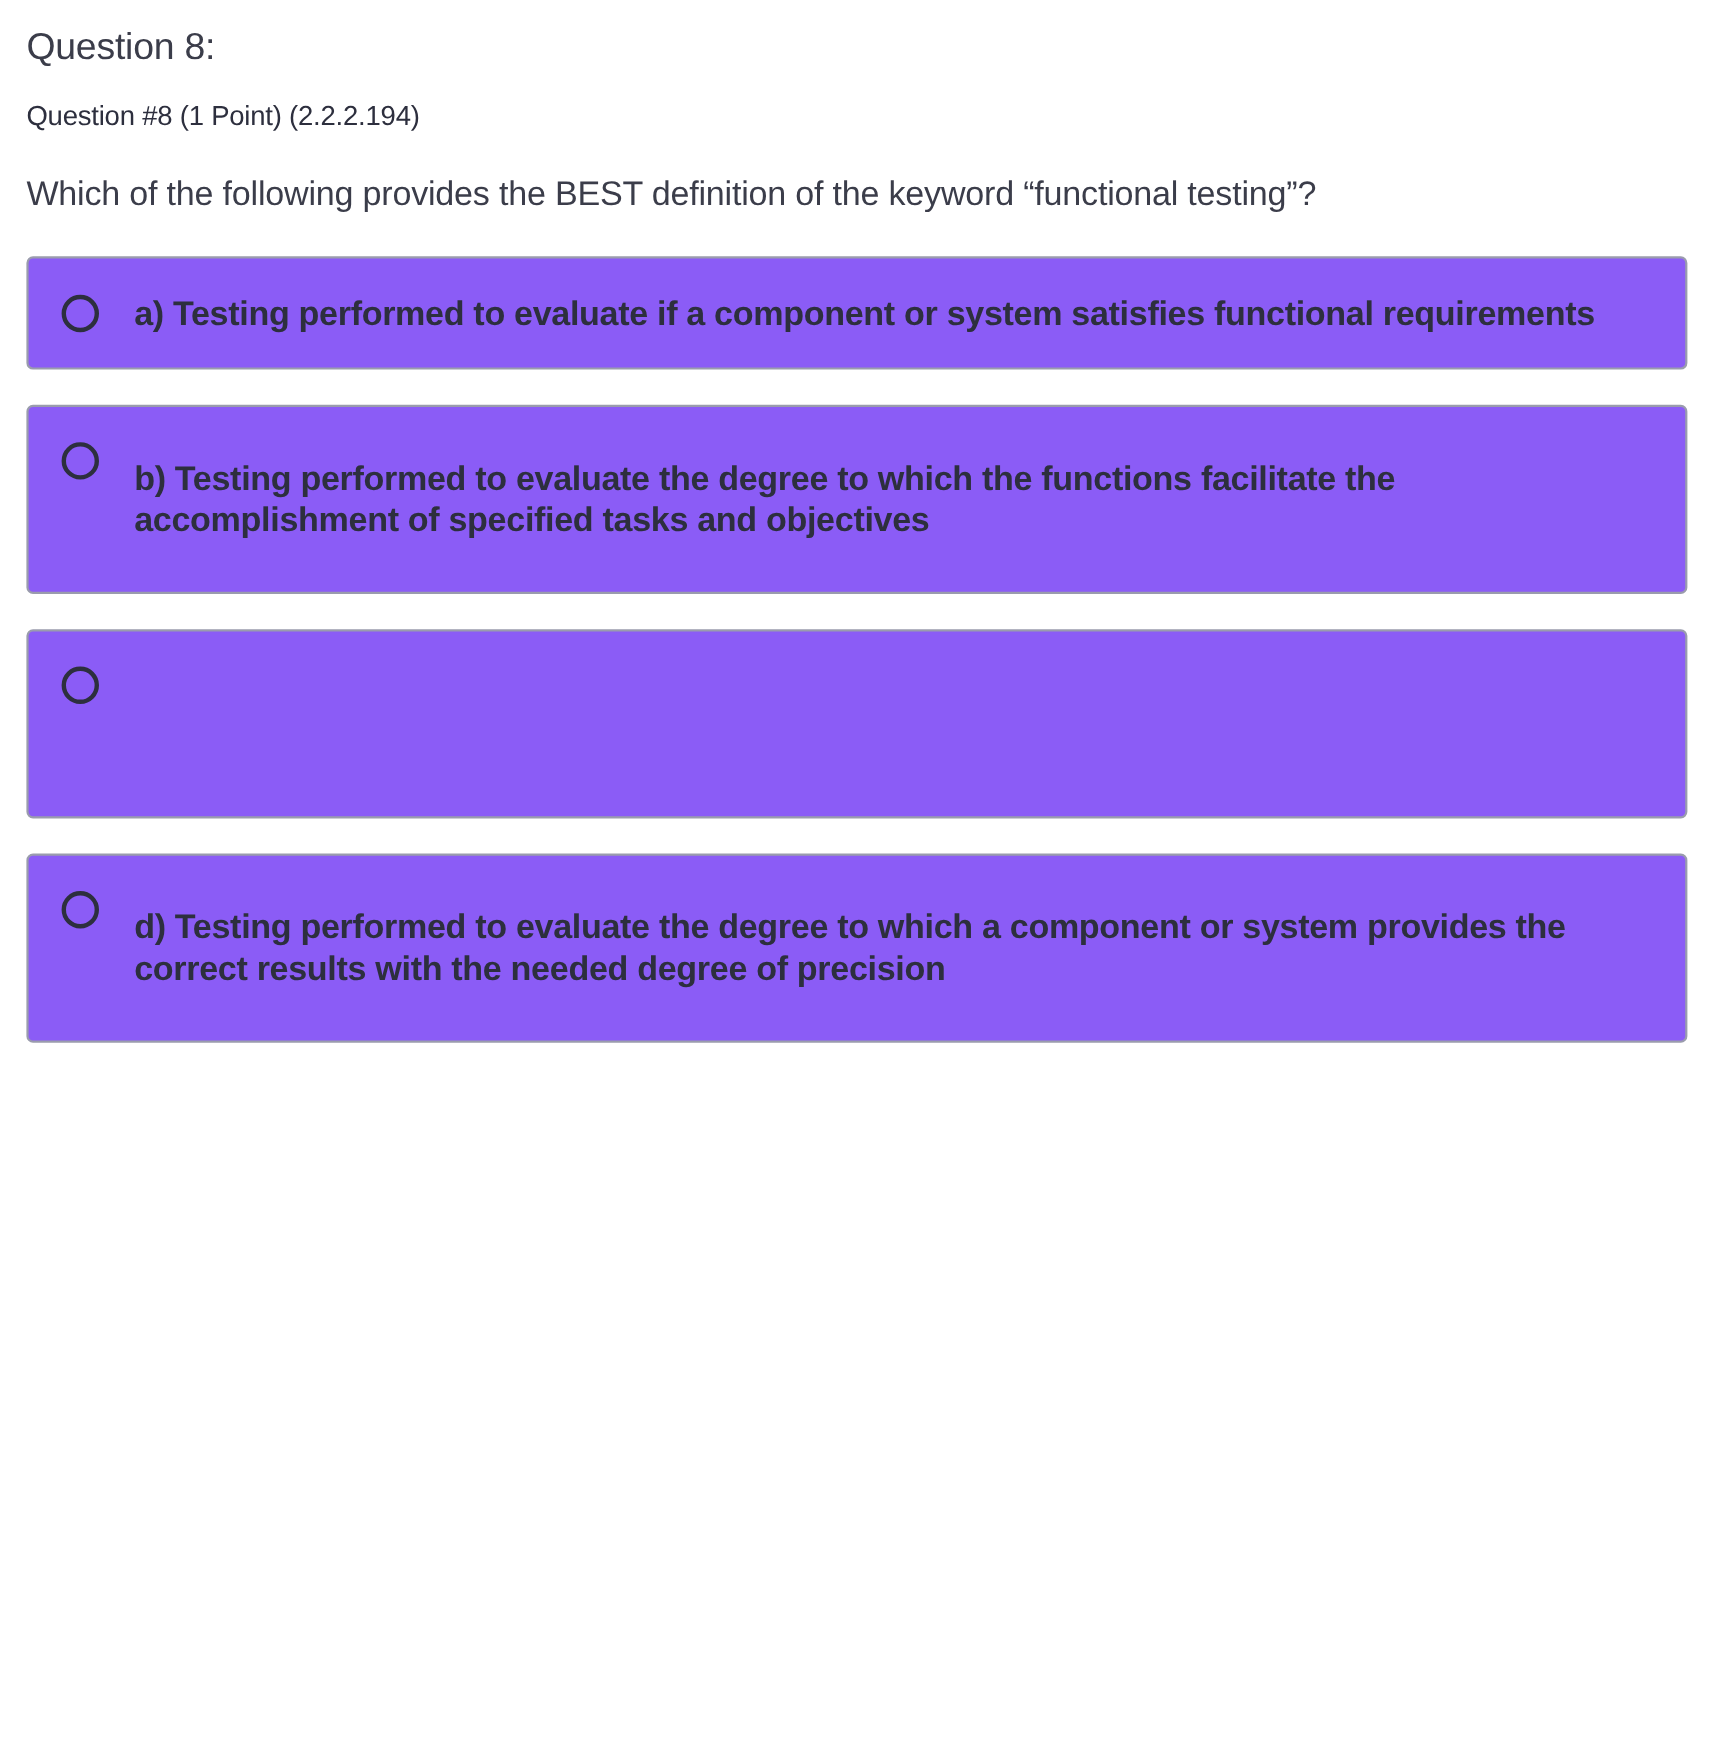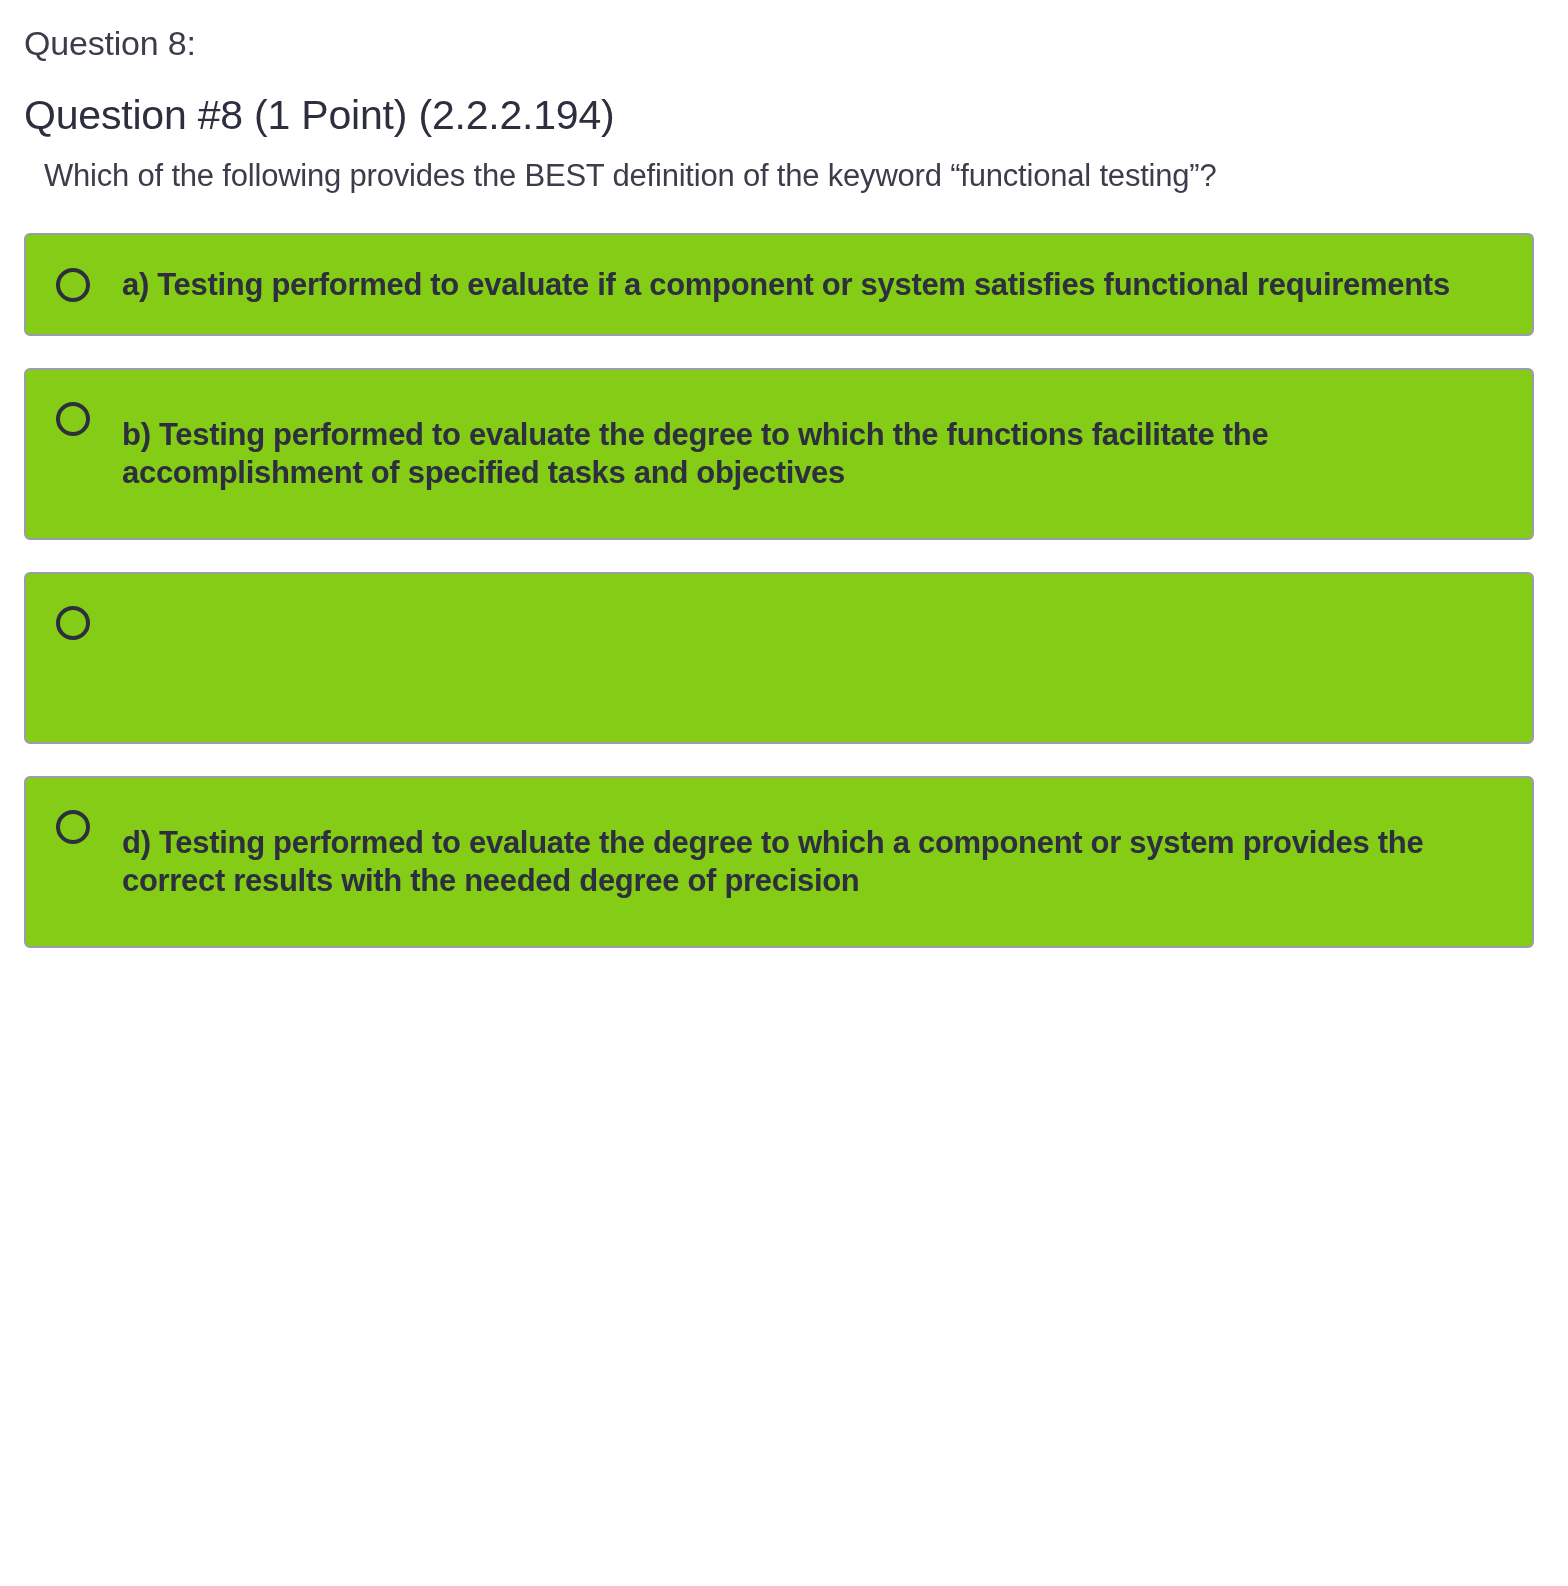--- a/index.html
+++ b/index.html
@@ -7,33 +7,33 @@
       width: 1568px; height: 1586px; overflow: hidden;
       font-family: "Liberation Sans", "DejaVu Sans", sans-serif;
       color: #2d2f3e;
     }
     .page { padding: 0 34px 0 24px; }
     .q-label {
       font-size: 34px; font-weight: 300; color: #3b3d4a;
       position: absolute; left: 24px; top: 24px; letter-spacing: -0.2px;
     }
     .q-title {
-      font-size: 41px; font-weight: 400; color: #2d2f3e;
+      font-size: 25px; font-weight: 400; color: #2d2f3e;
       position: absolute; left: 24px; top: 92px; letter-spacing: -0.2px;
     }
     .q-text {
       font-size: 31px; font-weight: 300; color: #3b3d4a;
-      position: absolute; left: 24px; top: 158px; letter-spacing: -0.2px; margin-left: 20px;
+      position: absolute; left: 24px; top: 158px; letter-spacing: -0.2px;
     }
     .options { position: absolute; left: 24px; top: 233px; width: 1510px; }
     .option {
       box-sizing: border-box;
       border: 2px solid #9a9cad;
       border-radius: 6px;
-      background: #84cc16;
+      background: #8b5cf6;
       display: flex; align-items: center;
       padding: 30px 20px 30px 30px;
       margin-bottom: 32px;
       cursor: pointer;
     }
     .option.single { height: 103px; }
     .option.double { height: 172px; }
     .radio {
       width: 34px; height: 34px; border-radius: 50%;
       border: 4px solid #2d2f3e; box-sizing: border-box;

